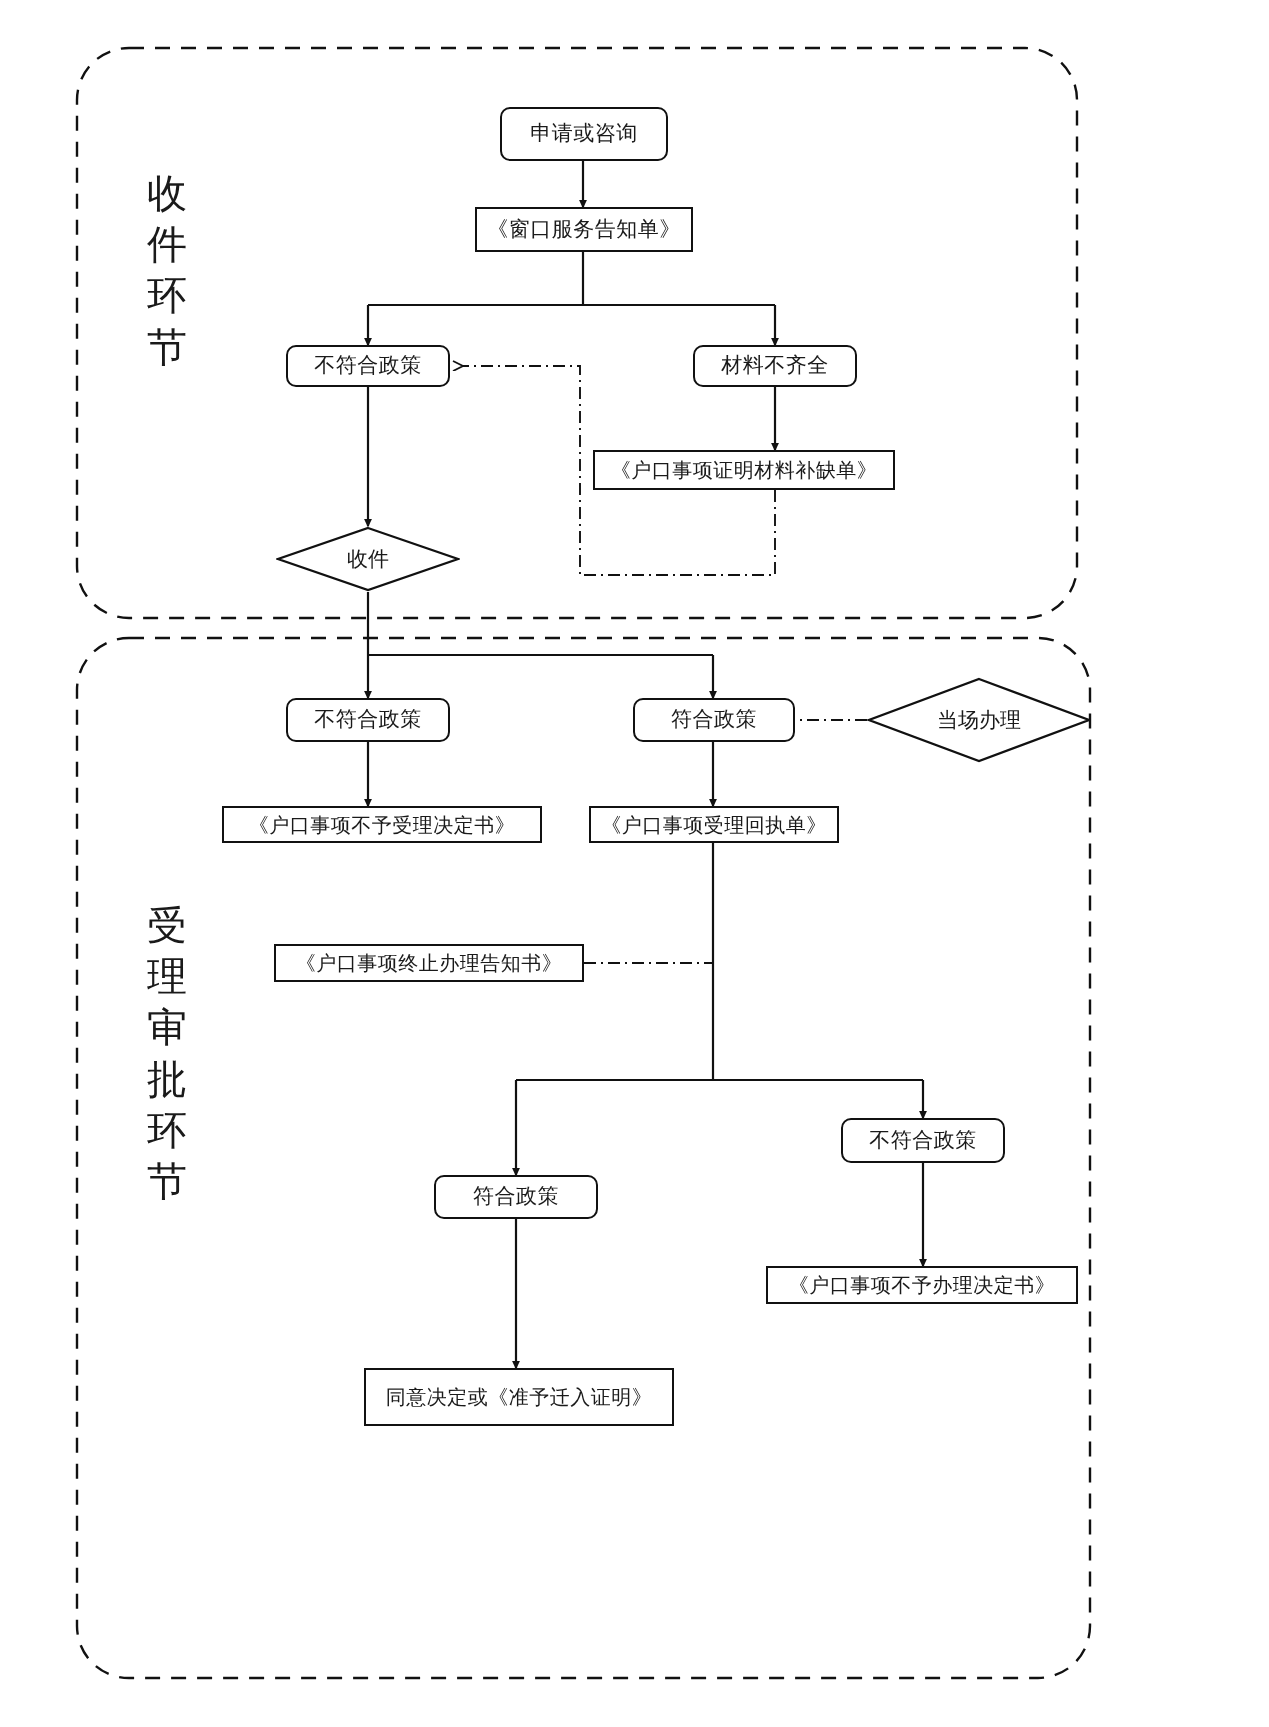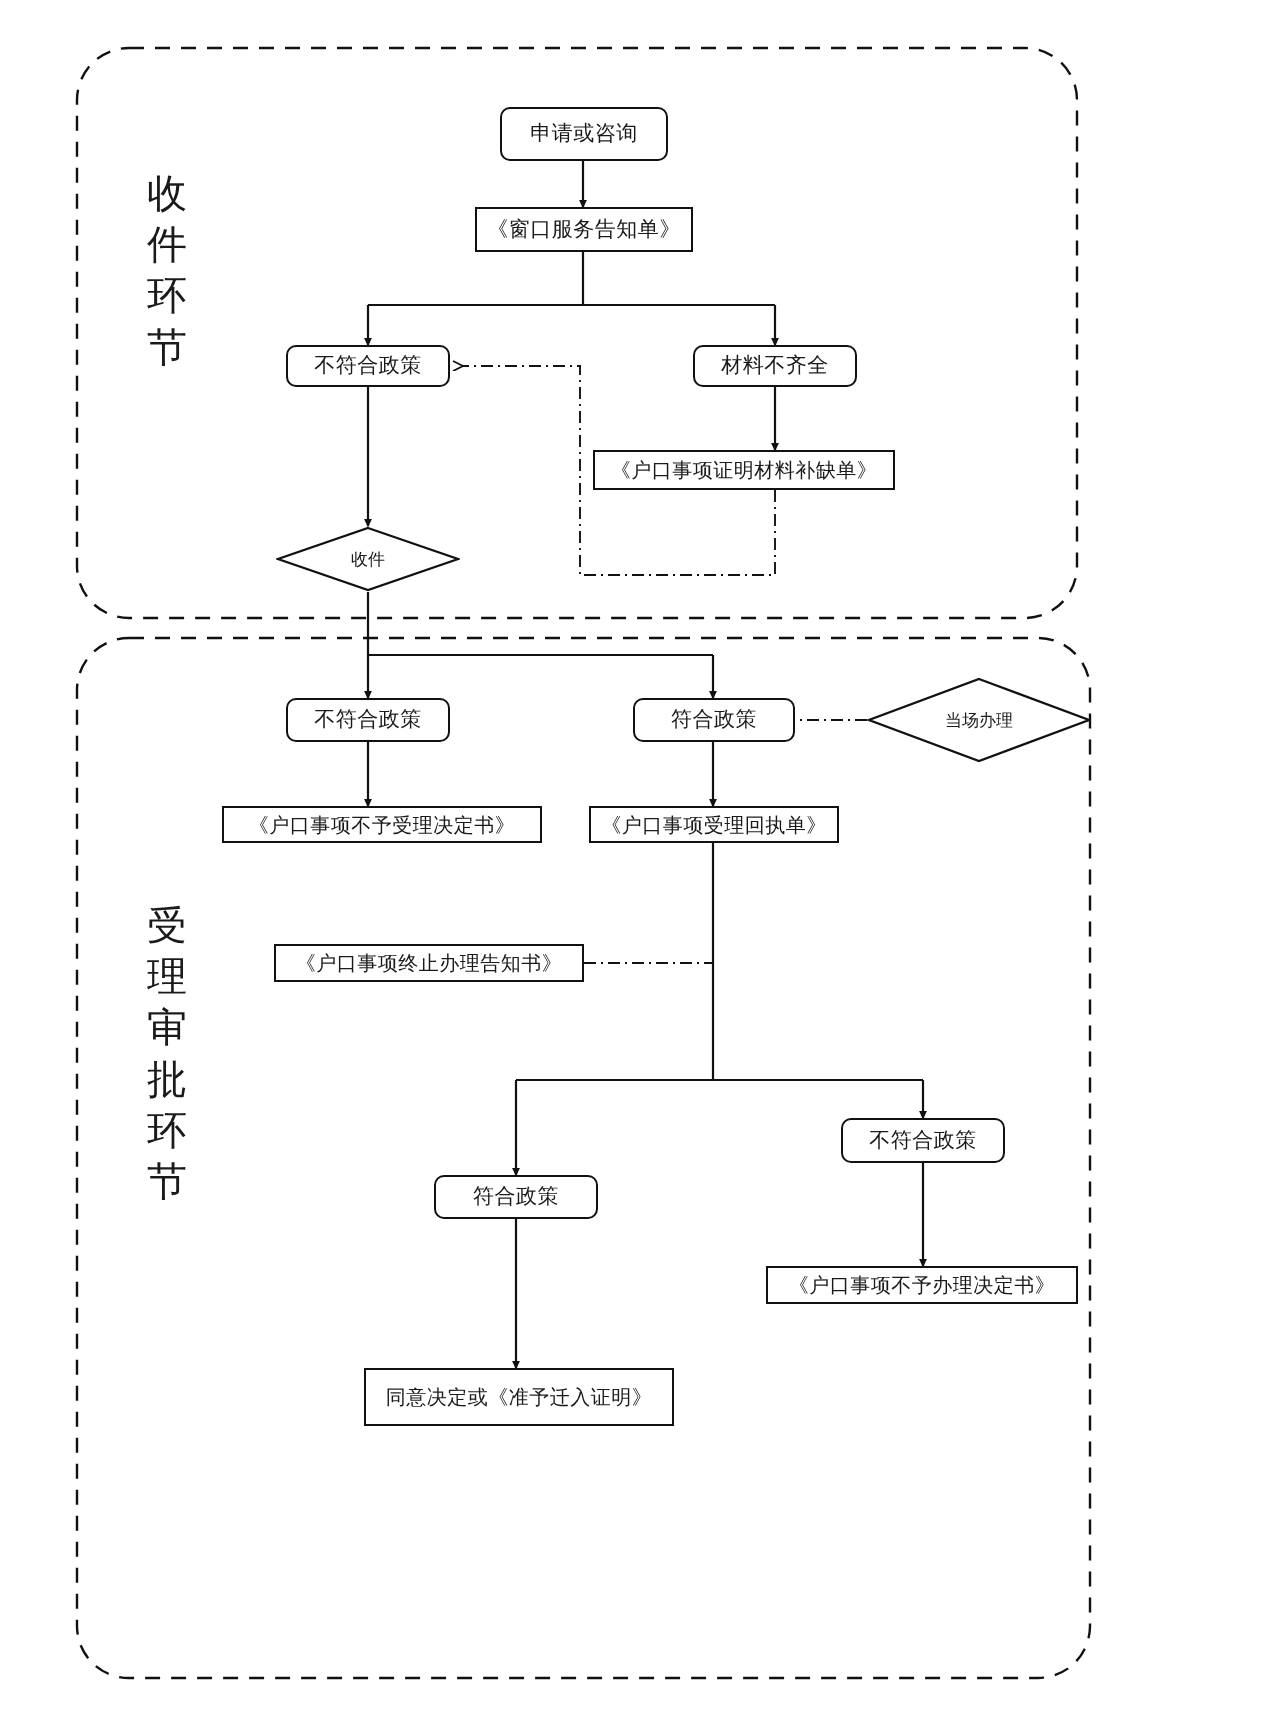--- a/index.html
+++ b/index.html
@@ -50,21 +50,21 @@
   .diamond-wrap {
     position: absolute;
     display: flex;
     align-items: center;
     justify-content: center;
   }
   .diamond-wrap svg { position: absolute; left: 0; top: 0; }
   .diamond-label {
     position: relative;
     z-index: 2;
-    font-size: 17px;
+    font-size: 21px;
     font-family: "Liberation Serif", "DejaVu Serif", serif;
     white-space: nowrap;
   }
   .phase-label {
     position: absolute;
     font-size: 40px;
     line-height: 1.28;
     letter-spacing: 2px;
     text-align: center;
     font-family: "Liberation Serif", "DejaVu Serif", serif;

